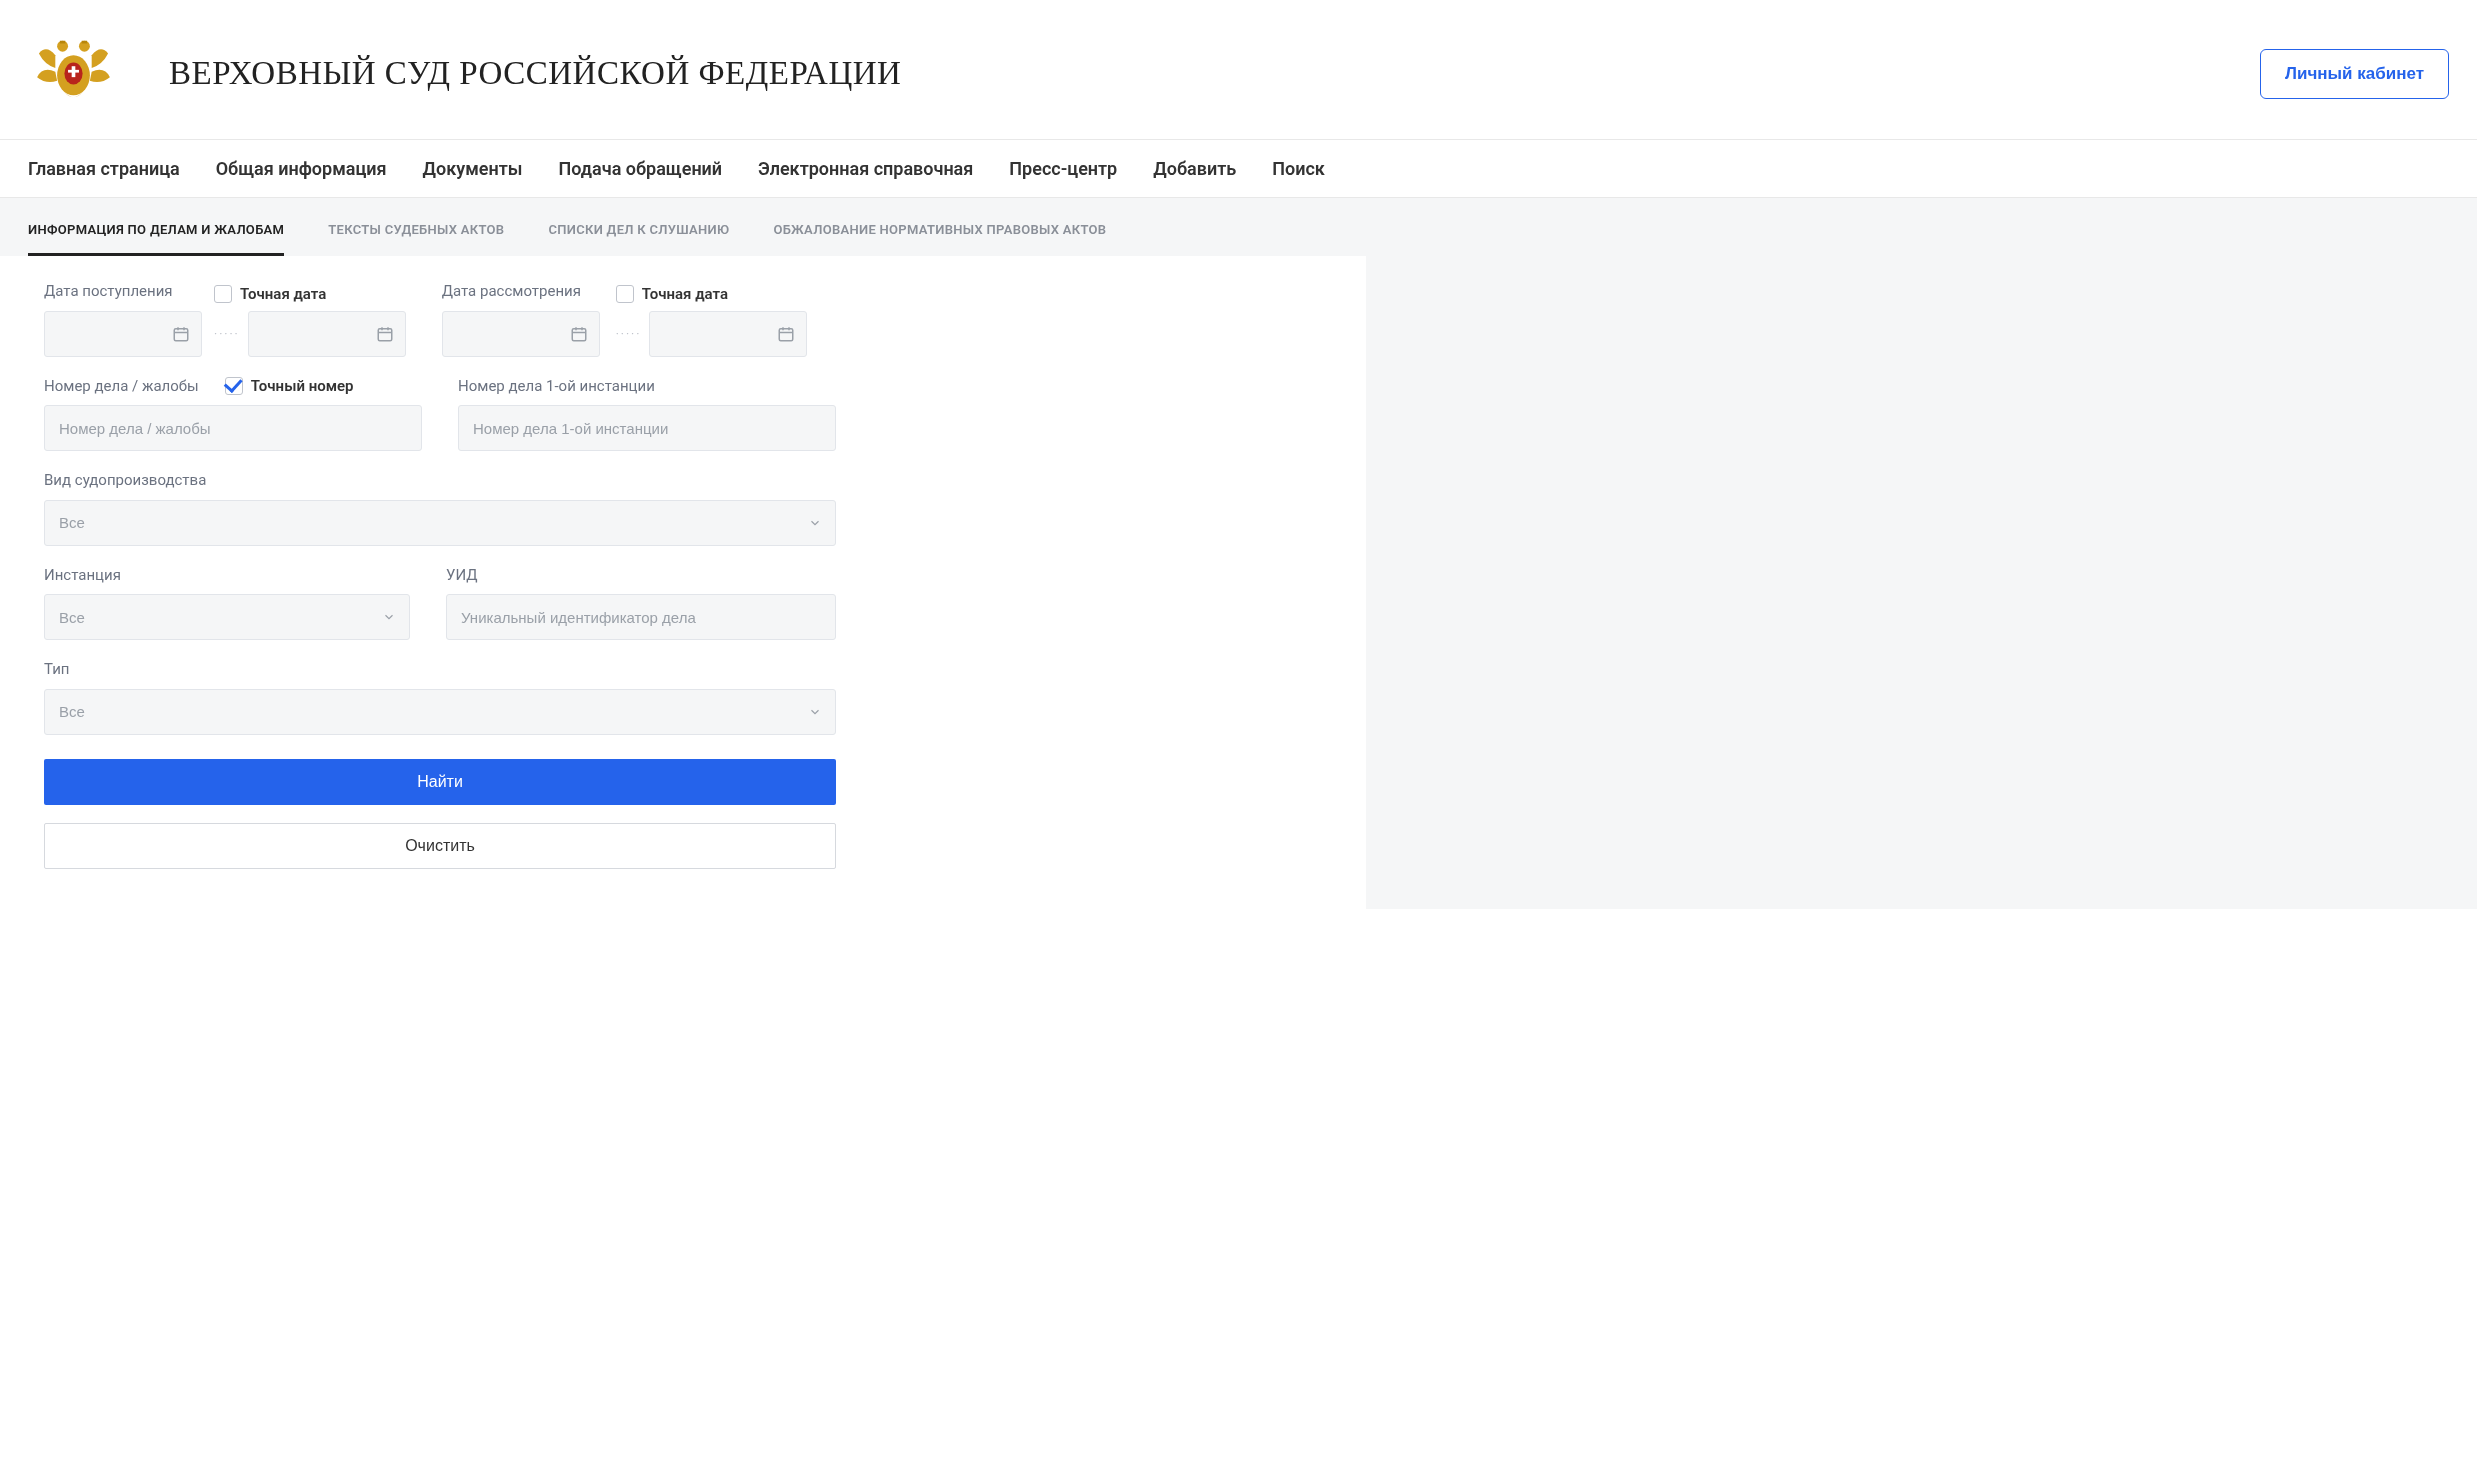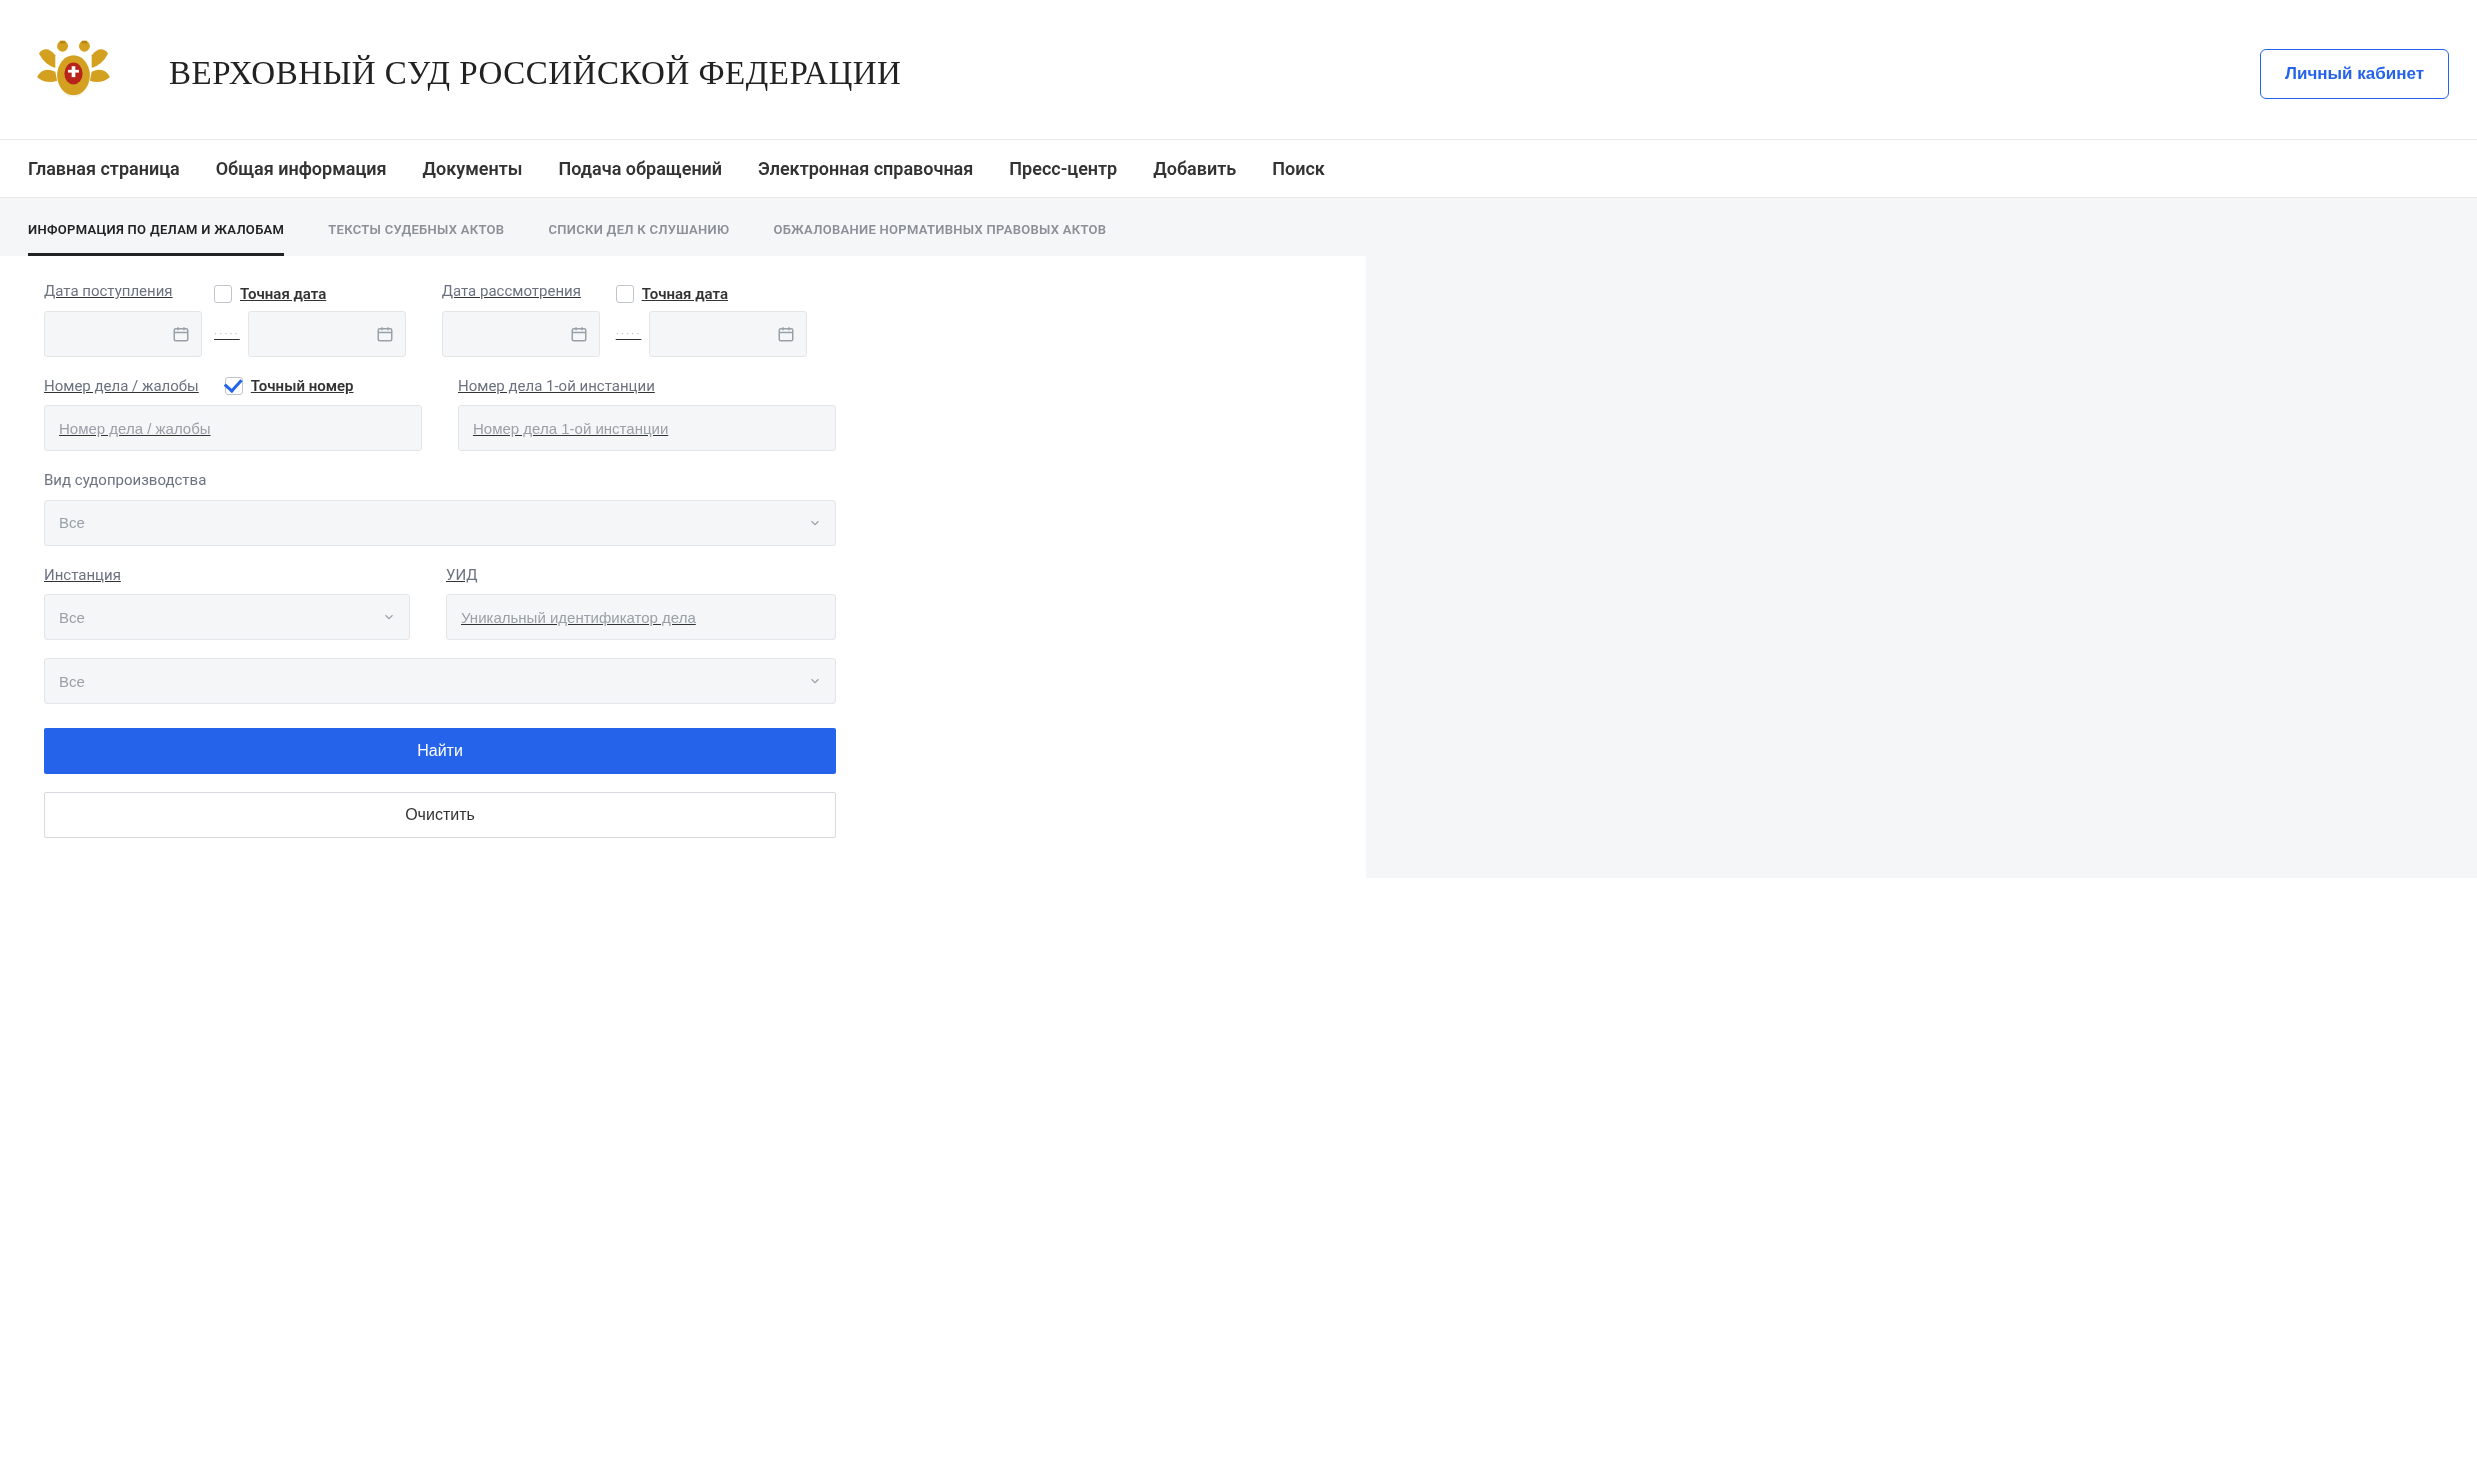--- a/index.html
+++ b/index.html
@@ -89,21 +89,20 @@
   }
   .form-side {
     width: 356px;
     flex-shrink: 0;
   }
   .form-row {
     display: flex;
     gap: 12px;
     align-items: flex-start;
     margin-bottom: 18px;
-    text-decoration: underline;
   }
   .form-row.twocol { gap: 36px; }
   .form-group { display: flex; flex-direction: column; }
   .form-label {
     font-size: 15px;
     color: #6b7280;
     margin-bottom: 8px;
     line-height: 1.5;
   }
   .checkbox-wrap {
@@ -387,20 +386,21 @@
             </span>
           </div>
         </div>
         <div class="form-group" style="flex:1;">
           <label class="form-label">УИД</label>
           <input class="input" placeholder="Уникальный идентификатор дела" style="">
         </div>
       </div>
 
       <div class="form-group" style="margin-bottom:18px;">
+        <label class="form-label">Тип</label>
         <div class="select-wrap">
           <select class="select">
             <option>Все</option>
           </select>
           <span class="chev">
             <svg width="14" height="14" viewBox="0 0 24 24" fill="none" stroke="currentColor" stroke-width="2">
                 <polyline points="6 9 12 15 18 9"></polyline>
               </svg>
           </span>
         </div>

